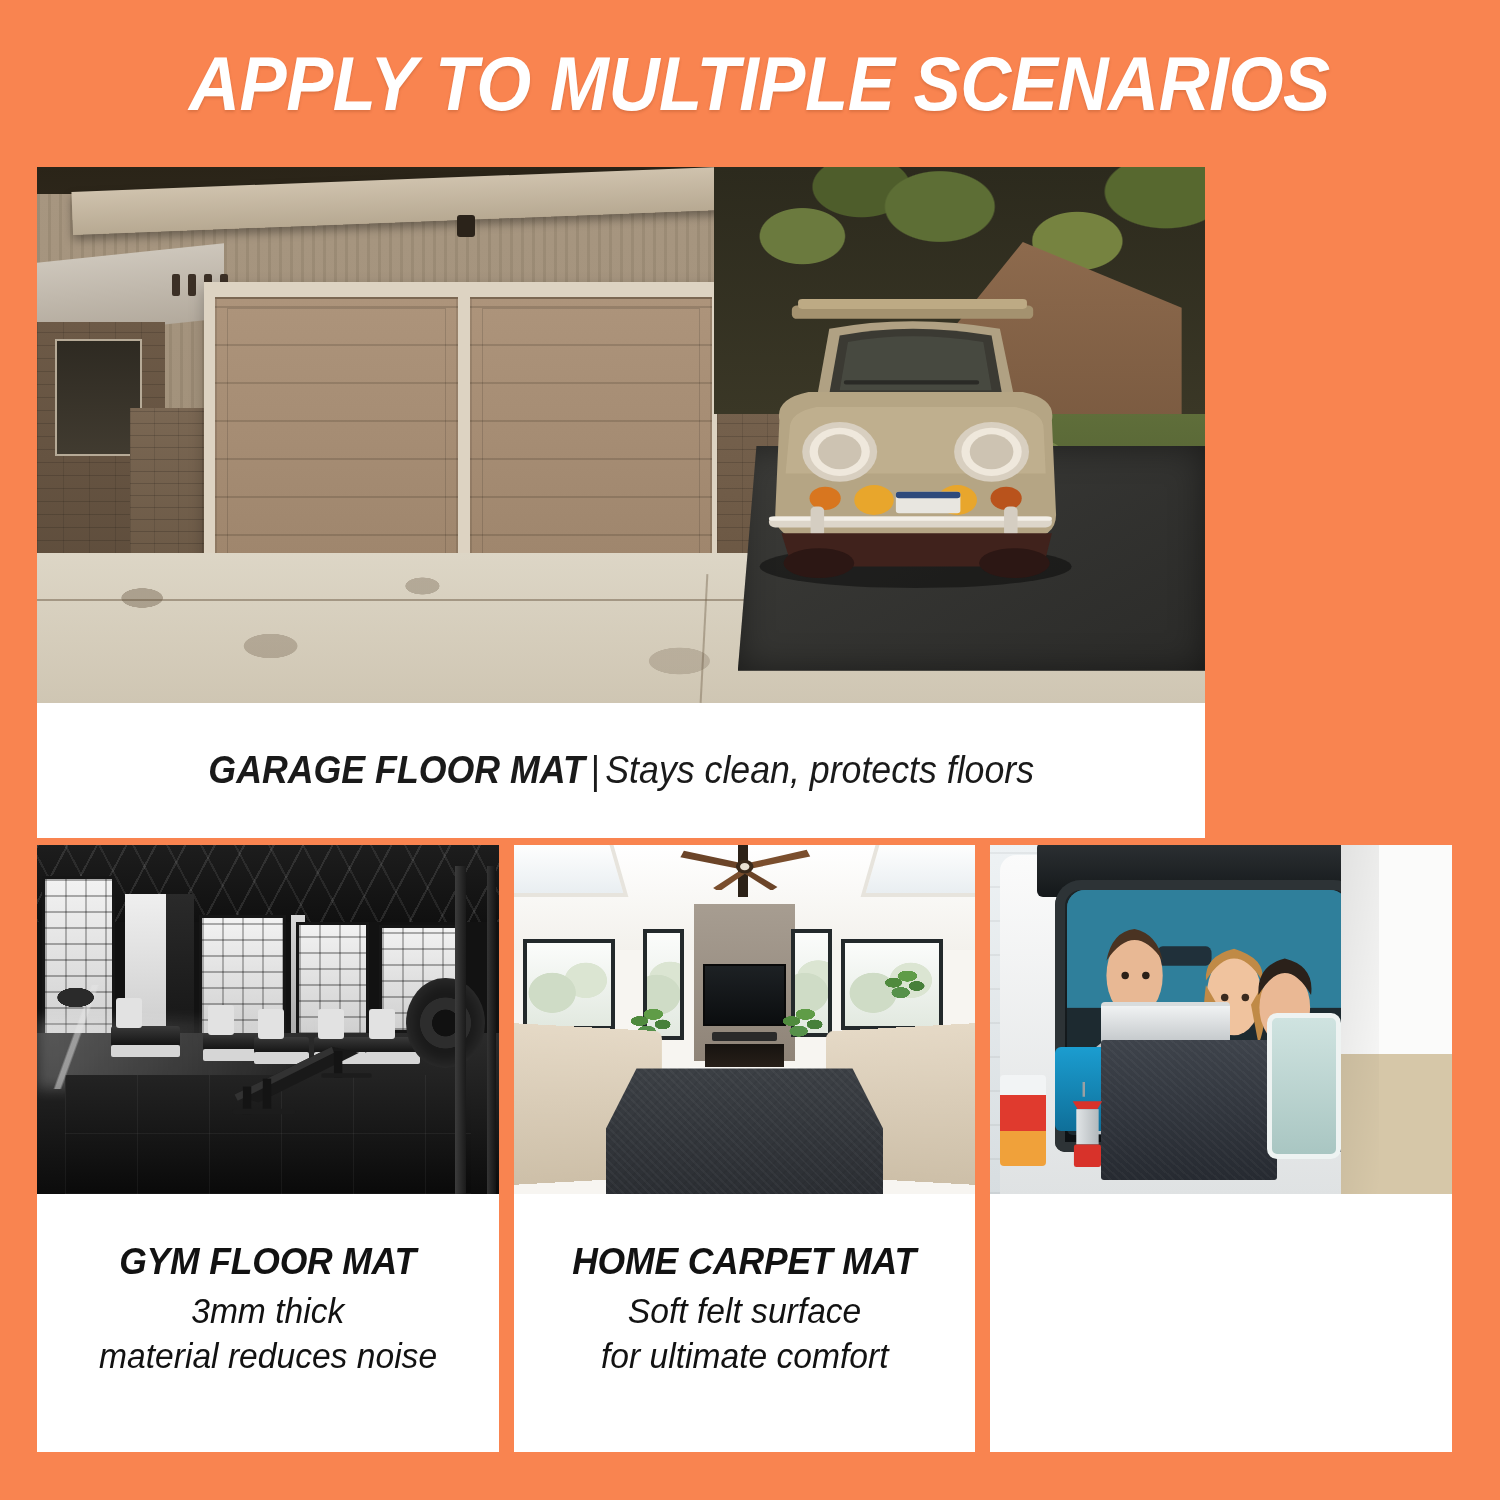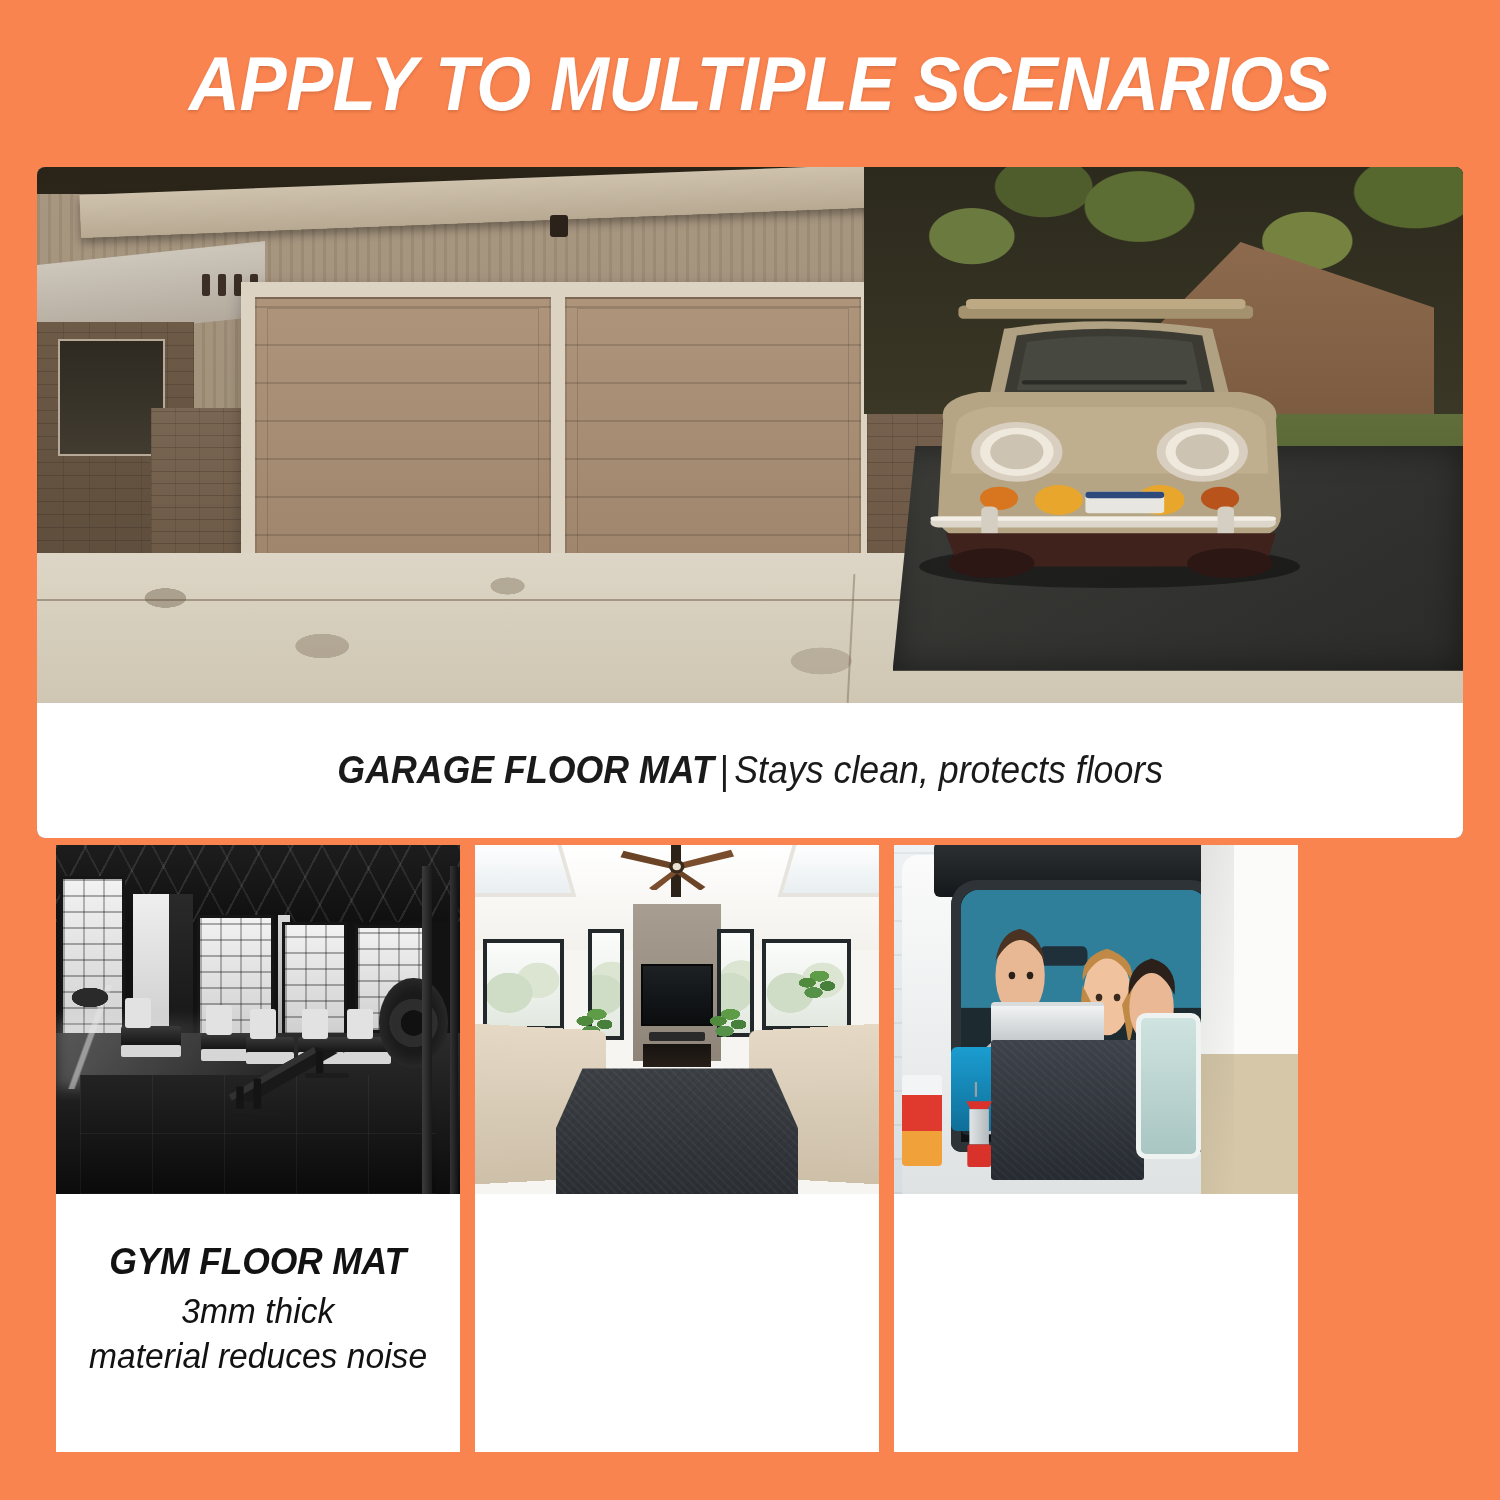--- a/index.html
+++ b/index.html
@@ -45,27 +45,26 @@
     white-space: nowrap;
     transform: scaleX(0.93);
     text-shadow: 0 2px 3px rgba(120,50,20,0.22);
   }
 
   
   .top-card {
     position: absolute;
     left: 37px;
     top: 167px;
-    width: 1426px;
+    width: 1168px;
     height: 671px;
     background: #7f1d1d;
     overflow: hidden;
     display: flex;
     flex-direction: column;
-    border-radius: 8px;
   }
 
   .top-photo {
     position: relative;
     width: 100%;
     height: 536px;
     overflow: hidden;
     background: #b9ab98;
   }
 
@@ -85,25 +84,24 @@
     transform: scaleX(0.94);
   }
   .cap-line .strong { font-weight: bold; }
   .cap-line .sep { font-weight: 400; padding: 0 6px; }
 
   
   .bottom-row {
     position: absolute;
     left: 37px;
     top: 845px;
-    width: 1242px;
+    width: 1415px;
     height: 607px;
     display: flex;
     gap: 15px;
-    margin-left: 19px;
   }
 
   .mini-card {
     flex: 1 1 0;
     background: #FFFFFF;
     display: flex;
     flex-direction: column;
     overflow: hidden;
   }
 
@@ -702,20 +700,25 @@
 
           <div class="lv-plant lv-p1"></div>
           <div class="lv-plant lv-p2"></div>
           <div class="lv-plant lv-p3"></div>
 
           <div class="lv-sofa l"></div>
           <div class="lv-sofa r"></div>
           <div class="lv-carpet"></div>
         </div>
       </div>
+      <div class="mini-caption">
+        <div class="mini-title">HOME CARPET MAT</div>
+        <div class="mini-sub">Soft felt surface</div>
+        <div class="mini-sub">for ultimate comfort</div>
+      </div>
     </div>
 
     <div class="mini-card">
       <div class="mini-photo">
         <div class="scene-trunk">
           <div class="tr-garage-bg"></div>
           <div class="tr-body"></div>
           <div class="tr-hatch"></div>
           <div class="tr-opening"></div>
 

